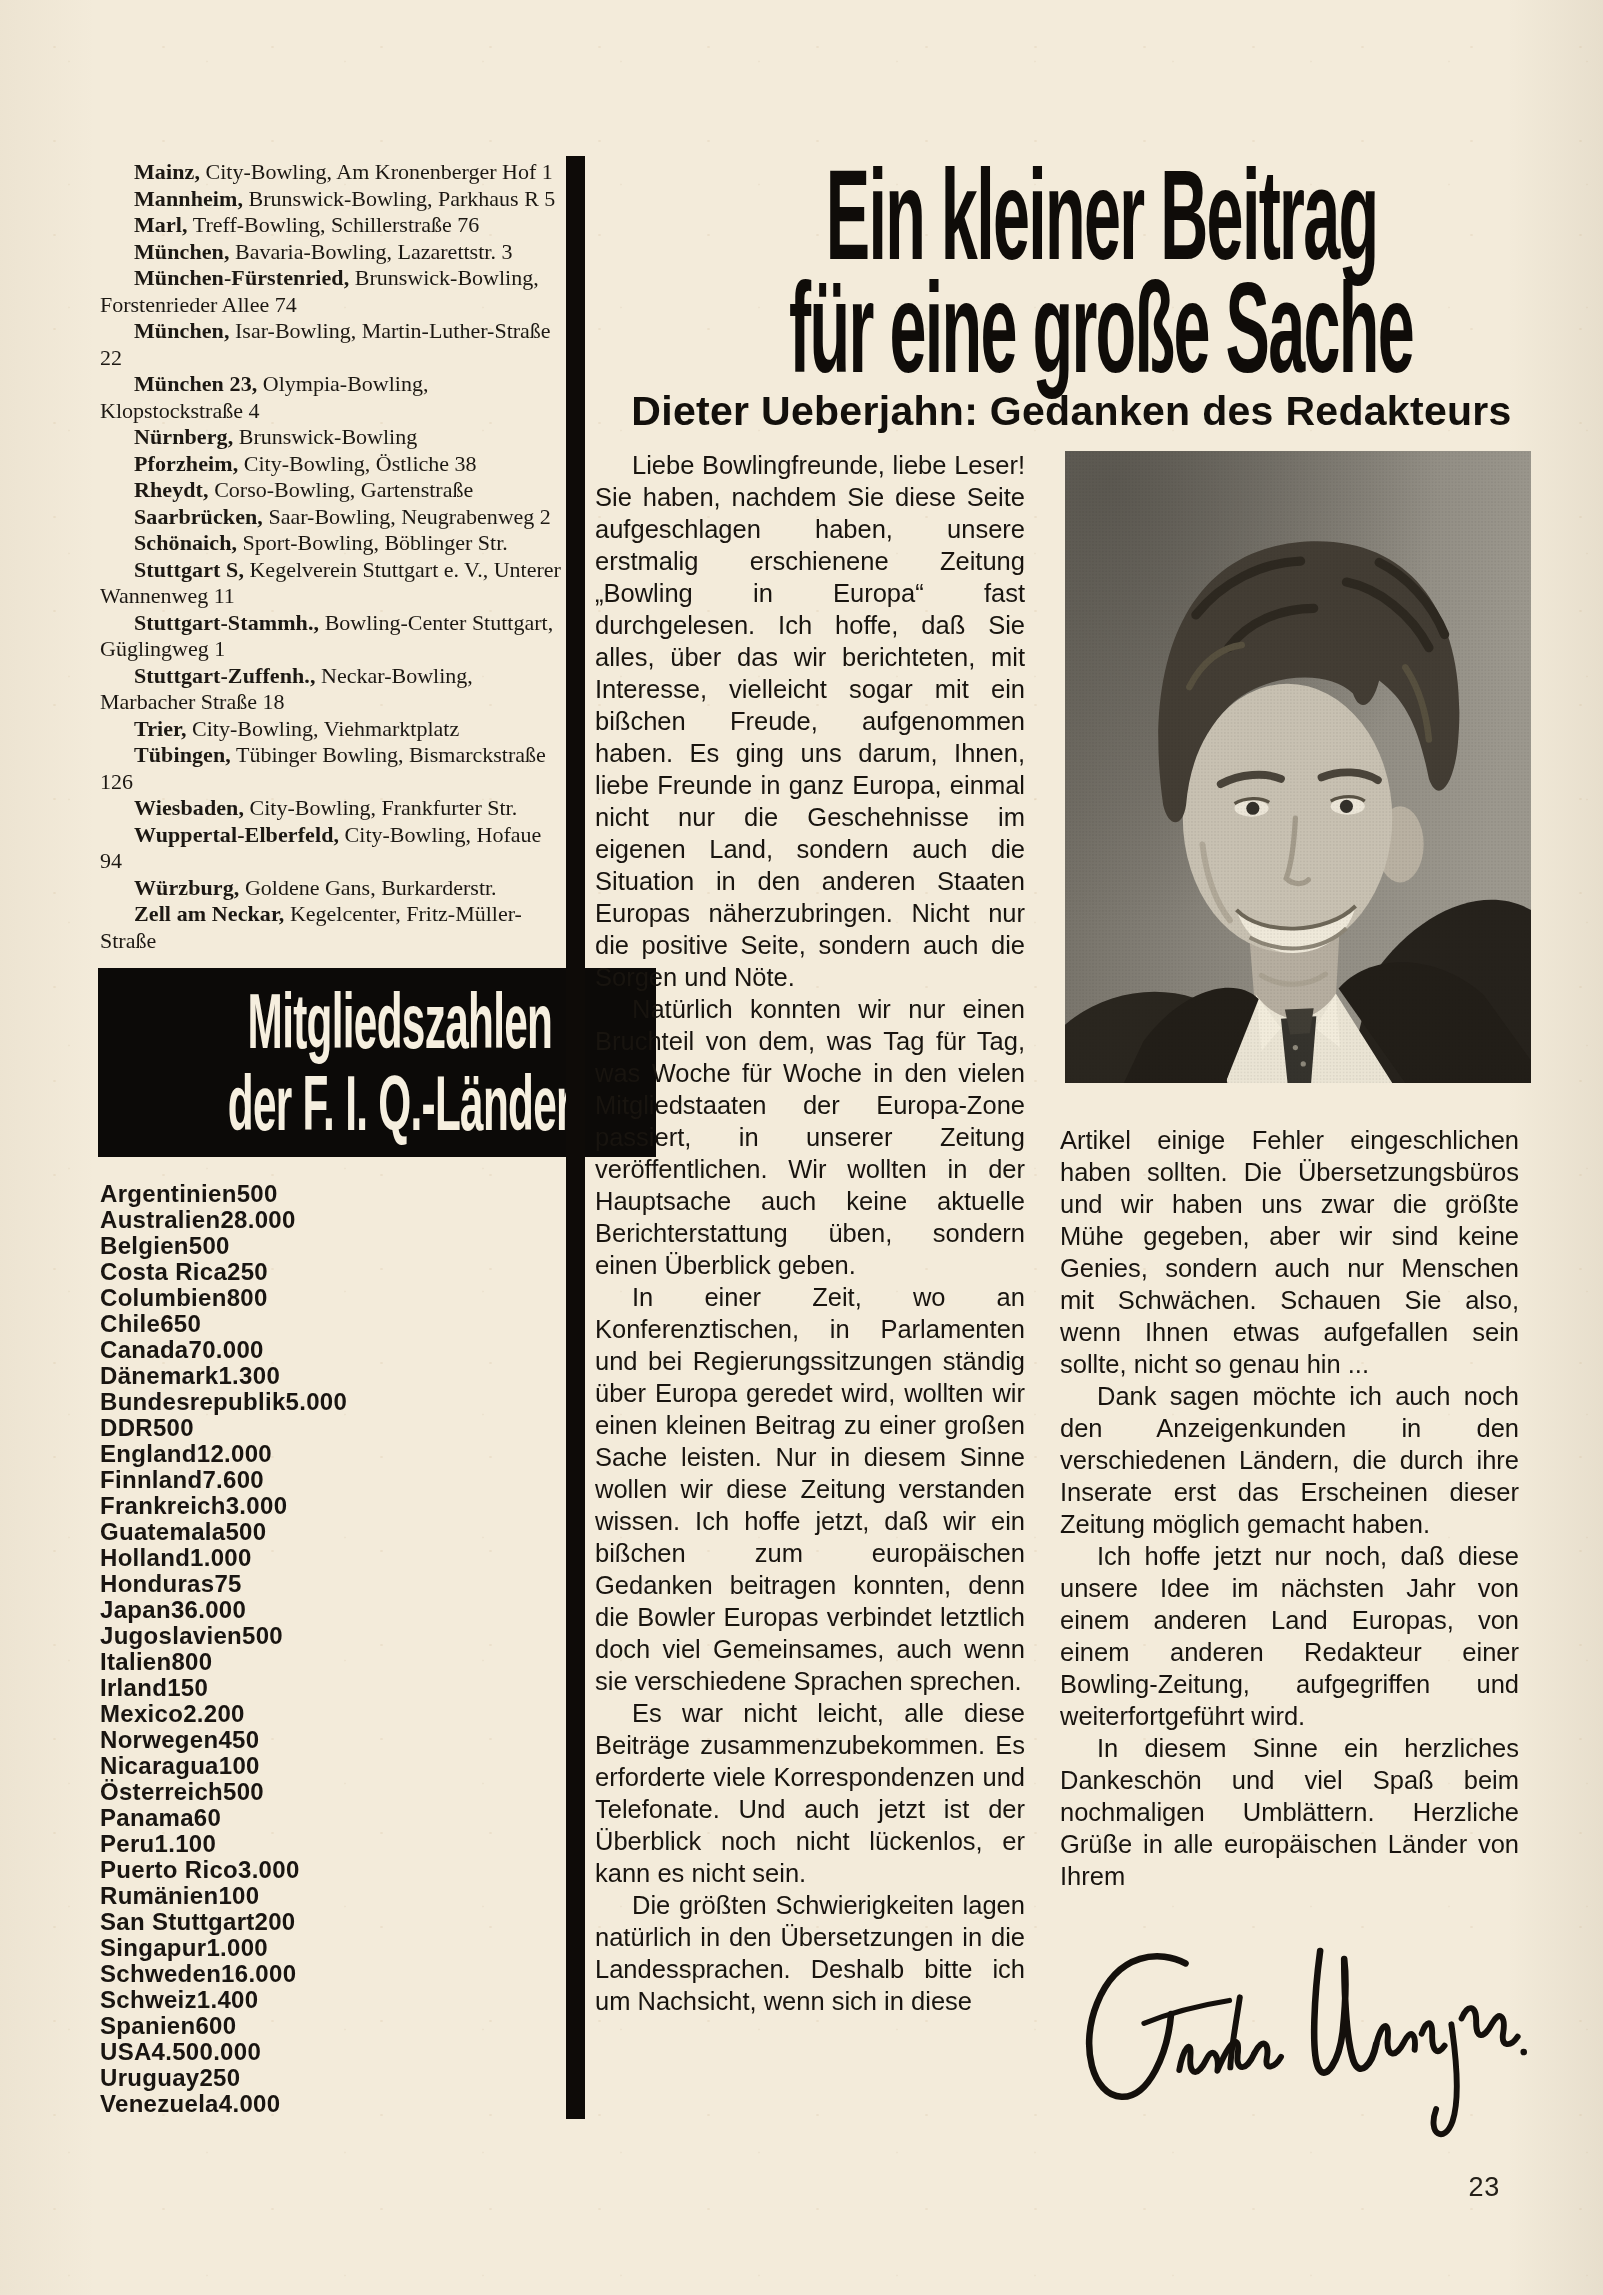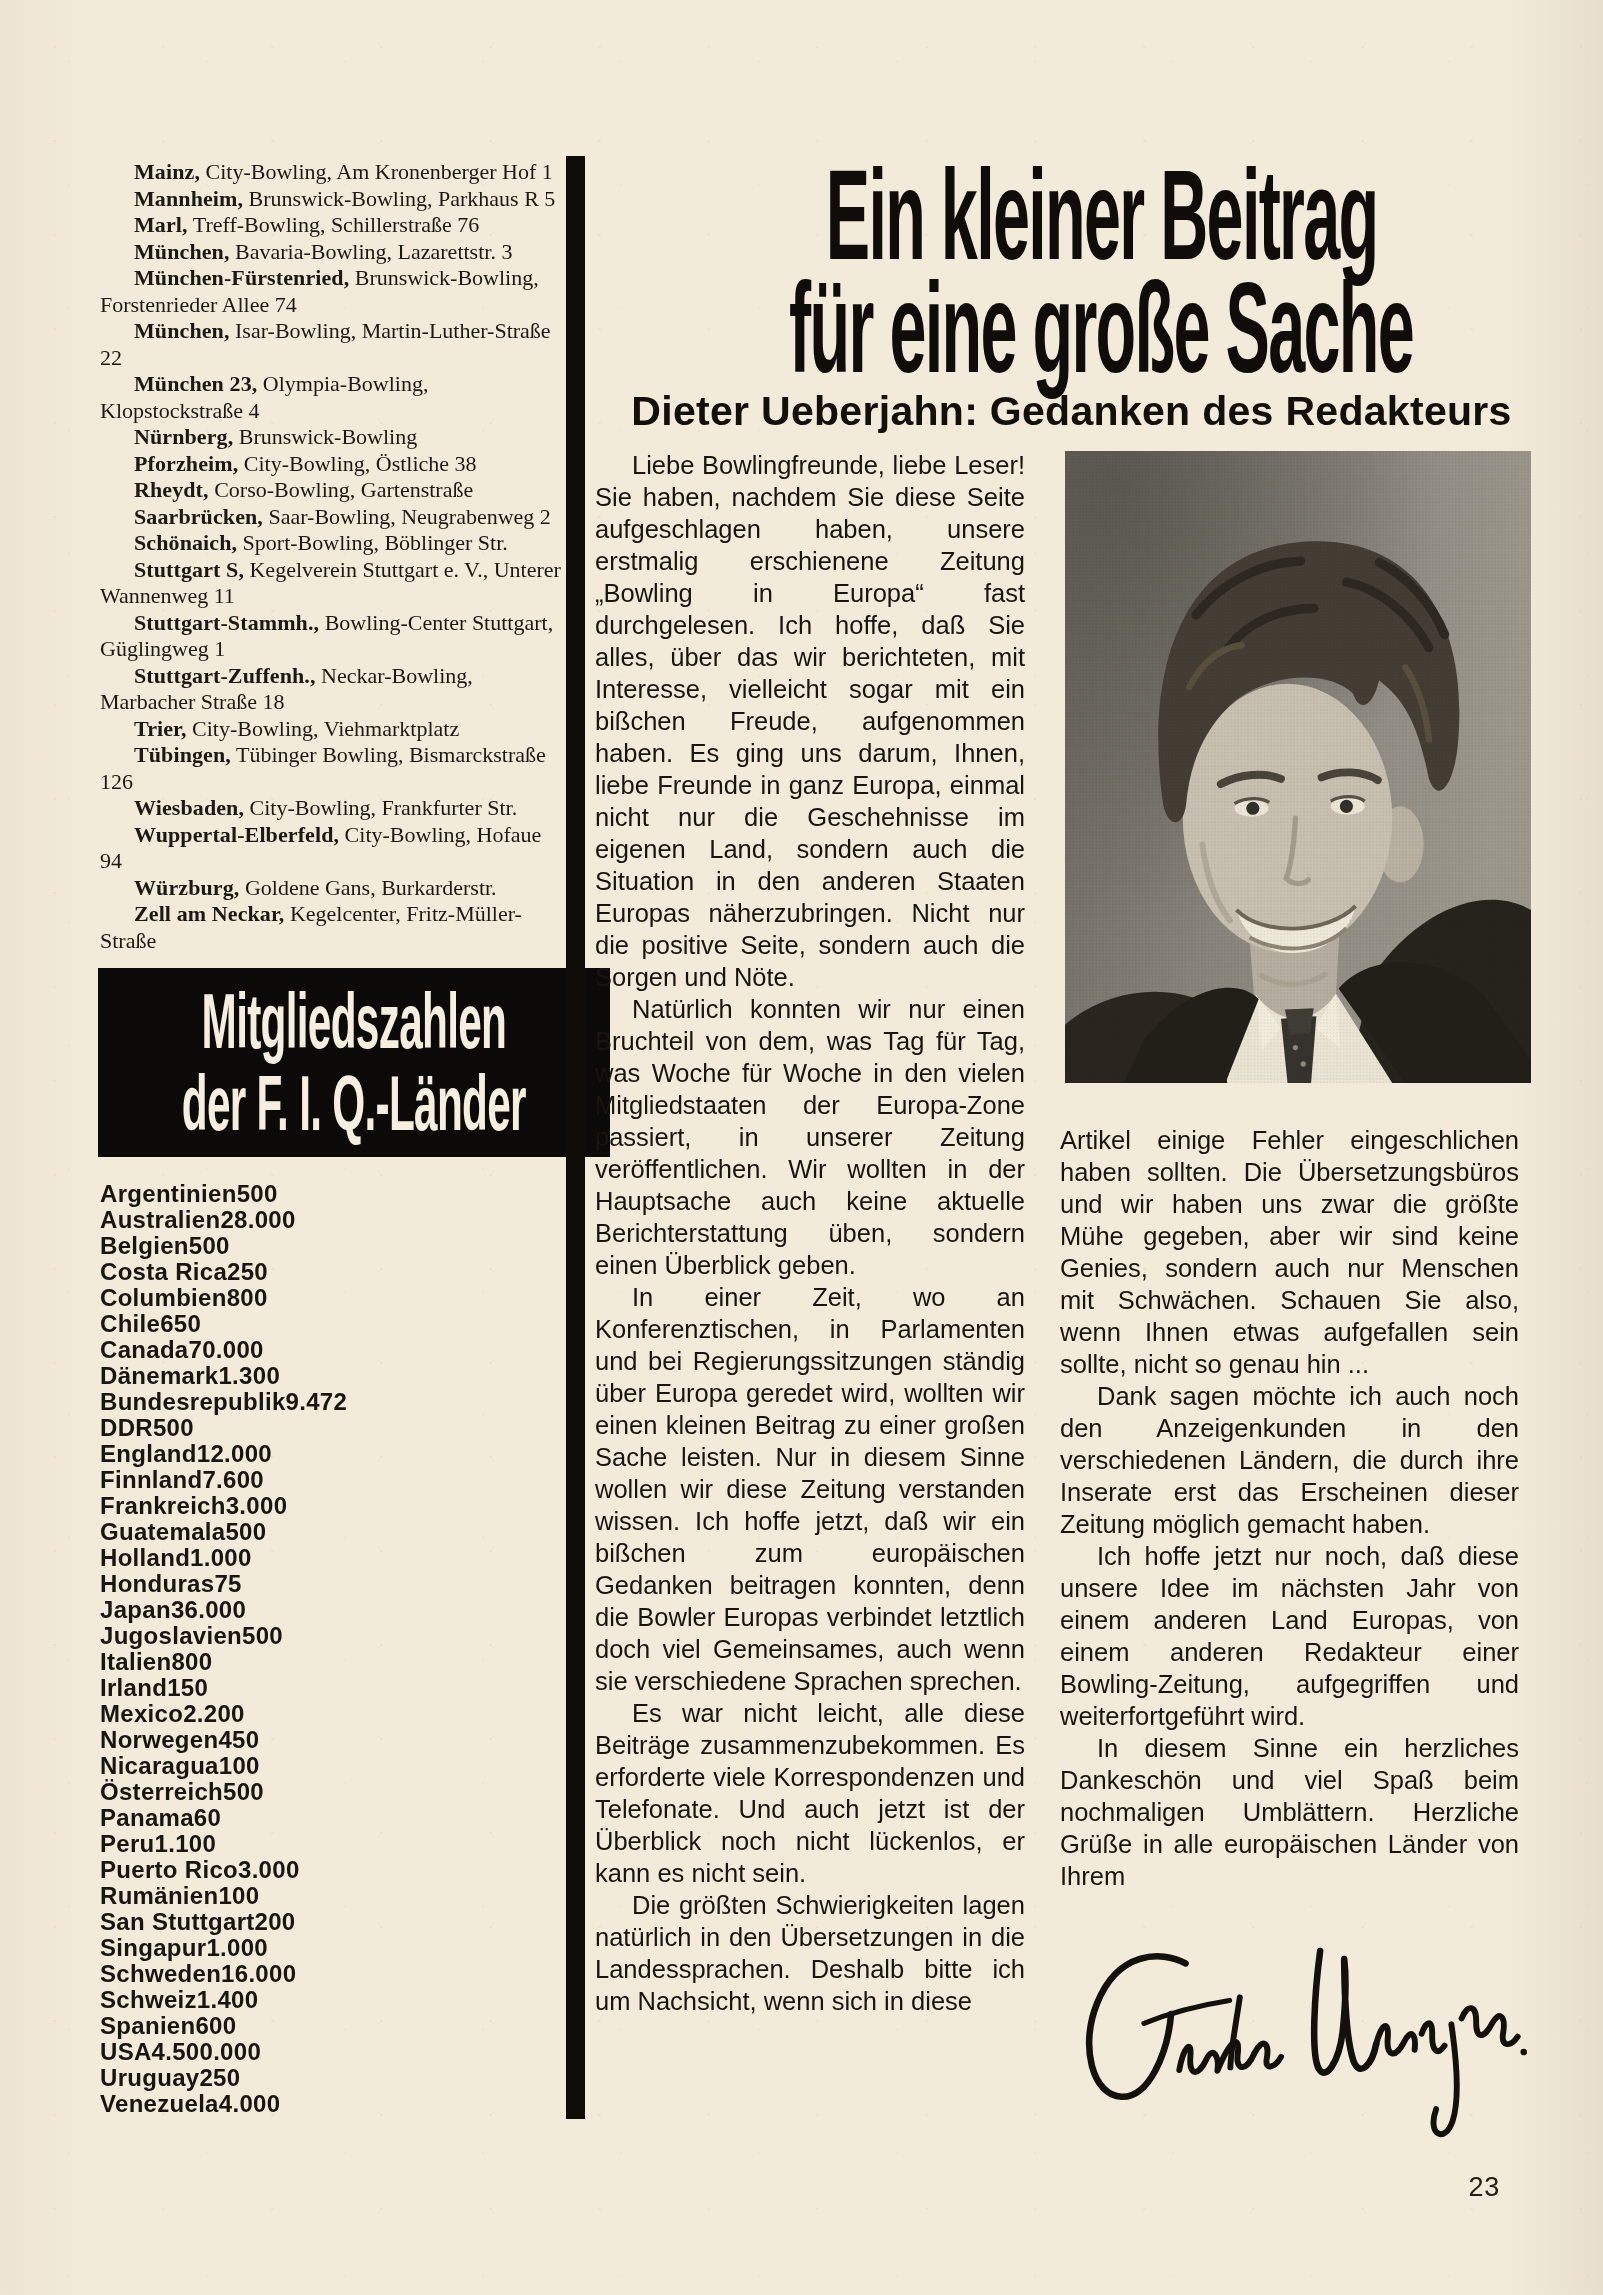--- a/index.html
+++ b/index.html
@@ -21,20 +21,21 @@
     font-family:"Liberation Serif",serif;
     font-size:22px;line-height:26.5px;color:#1c1813;
   }
   .dir-entry{margin:0;text-indent:34px;}
   .dir-city{font-weight:bold;letter-spacing:0.1px;}
   
   .banner{
     position:absolute;left:98px;top:968px;width:512px;height:189px;
     background:#0c0a08;display:flex;flex-direction:column;justify-content:center;
     gap:2.6px;
+    padding-left:46px;
   }
   .banner-line{display:flex;justify-content:center;line-height:79px;white-space:nowrap;}
   .banner-line span{
     display:inline-block;transform:scaleX(.55);transform-origin:center;
     font-weight:bold;font-size:77px;letter-spacing:-1.3px;color:#f6efdf;
   }
   
   .member-table{position:absolute;left:100px;top:1180px;width:459px;}
   .m-row{display:flex;align-items:baseline;height:26px;}
   .m-country{font-weight:bold;font-size:24px;letter-spacing:0.3px;white-space:nowrap;}
@@ -170,21 +171,21 @@
     <span class="m-value">70.000</span>
   </div>
 
   <div class="m-row">
     <span class="m-country">Dänemark</span>
     <span class="m-value">1.300</span>
   </div>
 
   <div class="m-row">
     <span class="m-country">Bundesrepublik</span>
-    <span class="m-value">9.472</span>
+    <span class="m-value">5.000</span>
   </div>
 
   <div class="m-row">
     <span class="m-country">DDR</span>
     <span class="m-value">500</span>
   </div>
 
   <div class="m-row">
     <span class="m-country">England</span>
     <span class="m-value">12.000</span>

